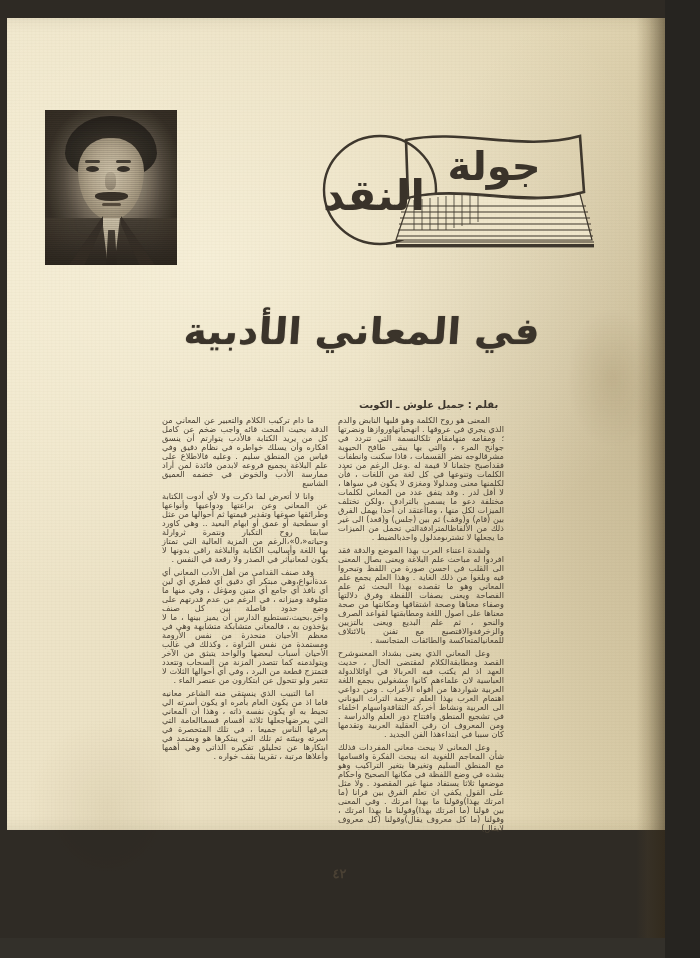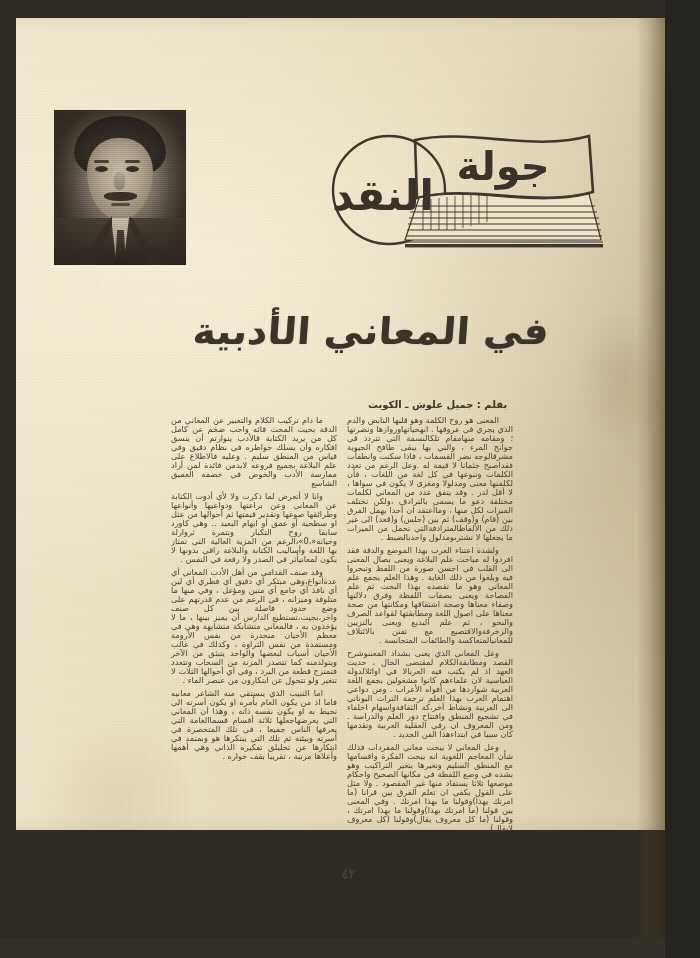--- a/index.html
+++ b/index.html
@@ -9,21 +9,21 @@
     font-family:"DejaVu Sans","Liberation Sans",sans-serif;
   }
 
   
   #scan{
     position:absolute;inset:0;
     background:#2f2b25;
   }
   #page{
     position:absolute;
-    left:16px; top:18px; width:665px; height:812px;
+    left:7px; top:18px; width:665px; height:812px;
     background:#e9dfc2;
     background-image:
       radial-gradient(ellipse 700px 500px at 30% 30%, rgba(255,250,232,.55), rgba(255,250,232,0) 70%),
       radial-gradient(ellipse 400px 600px at 96% 50%, rgba(150,132,96,.30), rgba(150,132,96,0) 72%),
       linear-gradient(95deg,#efe6cb 0%,#e8ddbe 45%,#e2d6b4 78%,#d8cba6 100%);
     box-shadow:inset -18px 0 26px -14px rgba(60,48,26,.45);
   }
   
   #page::after{
     content:"";position:absolute;inset:0;pointer-events:none;

